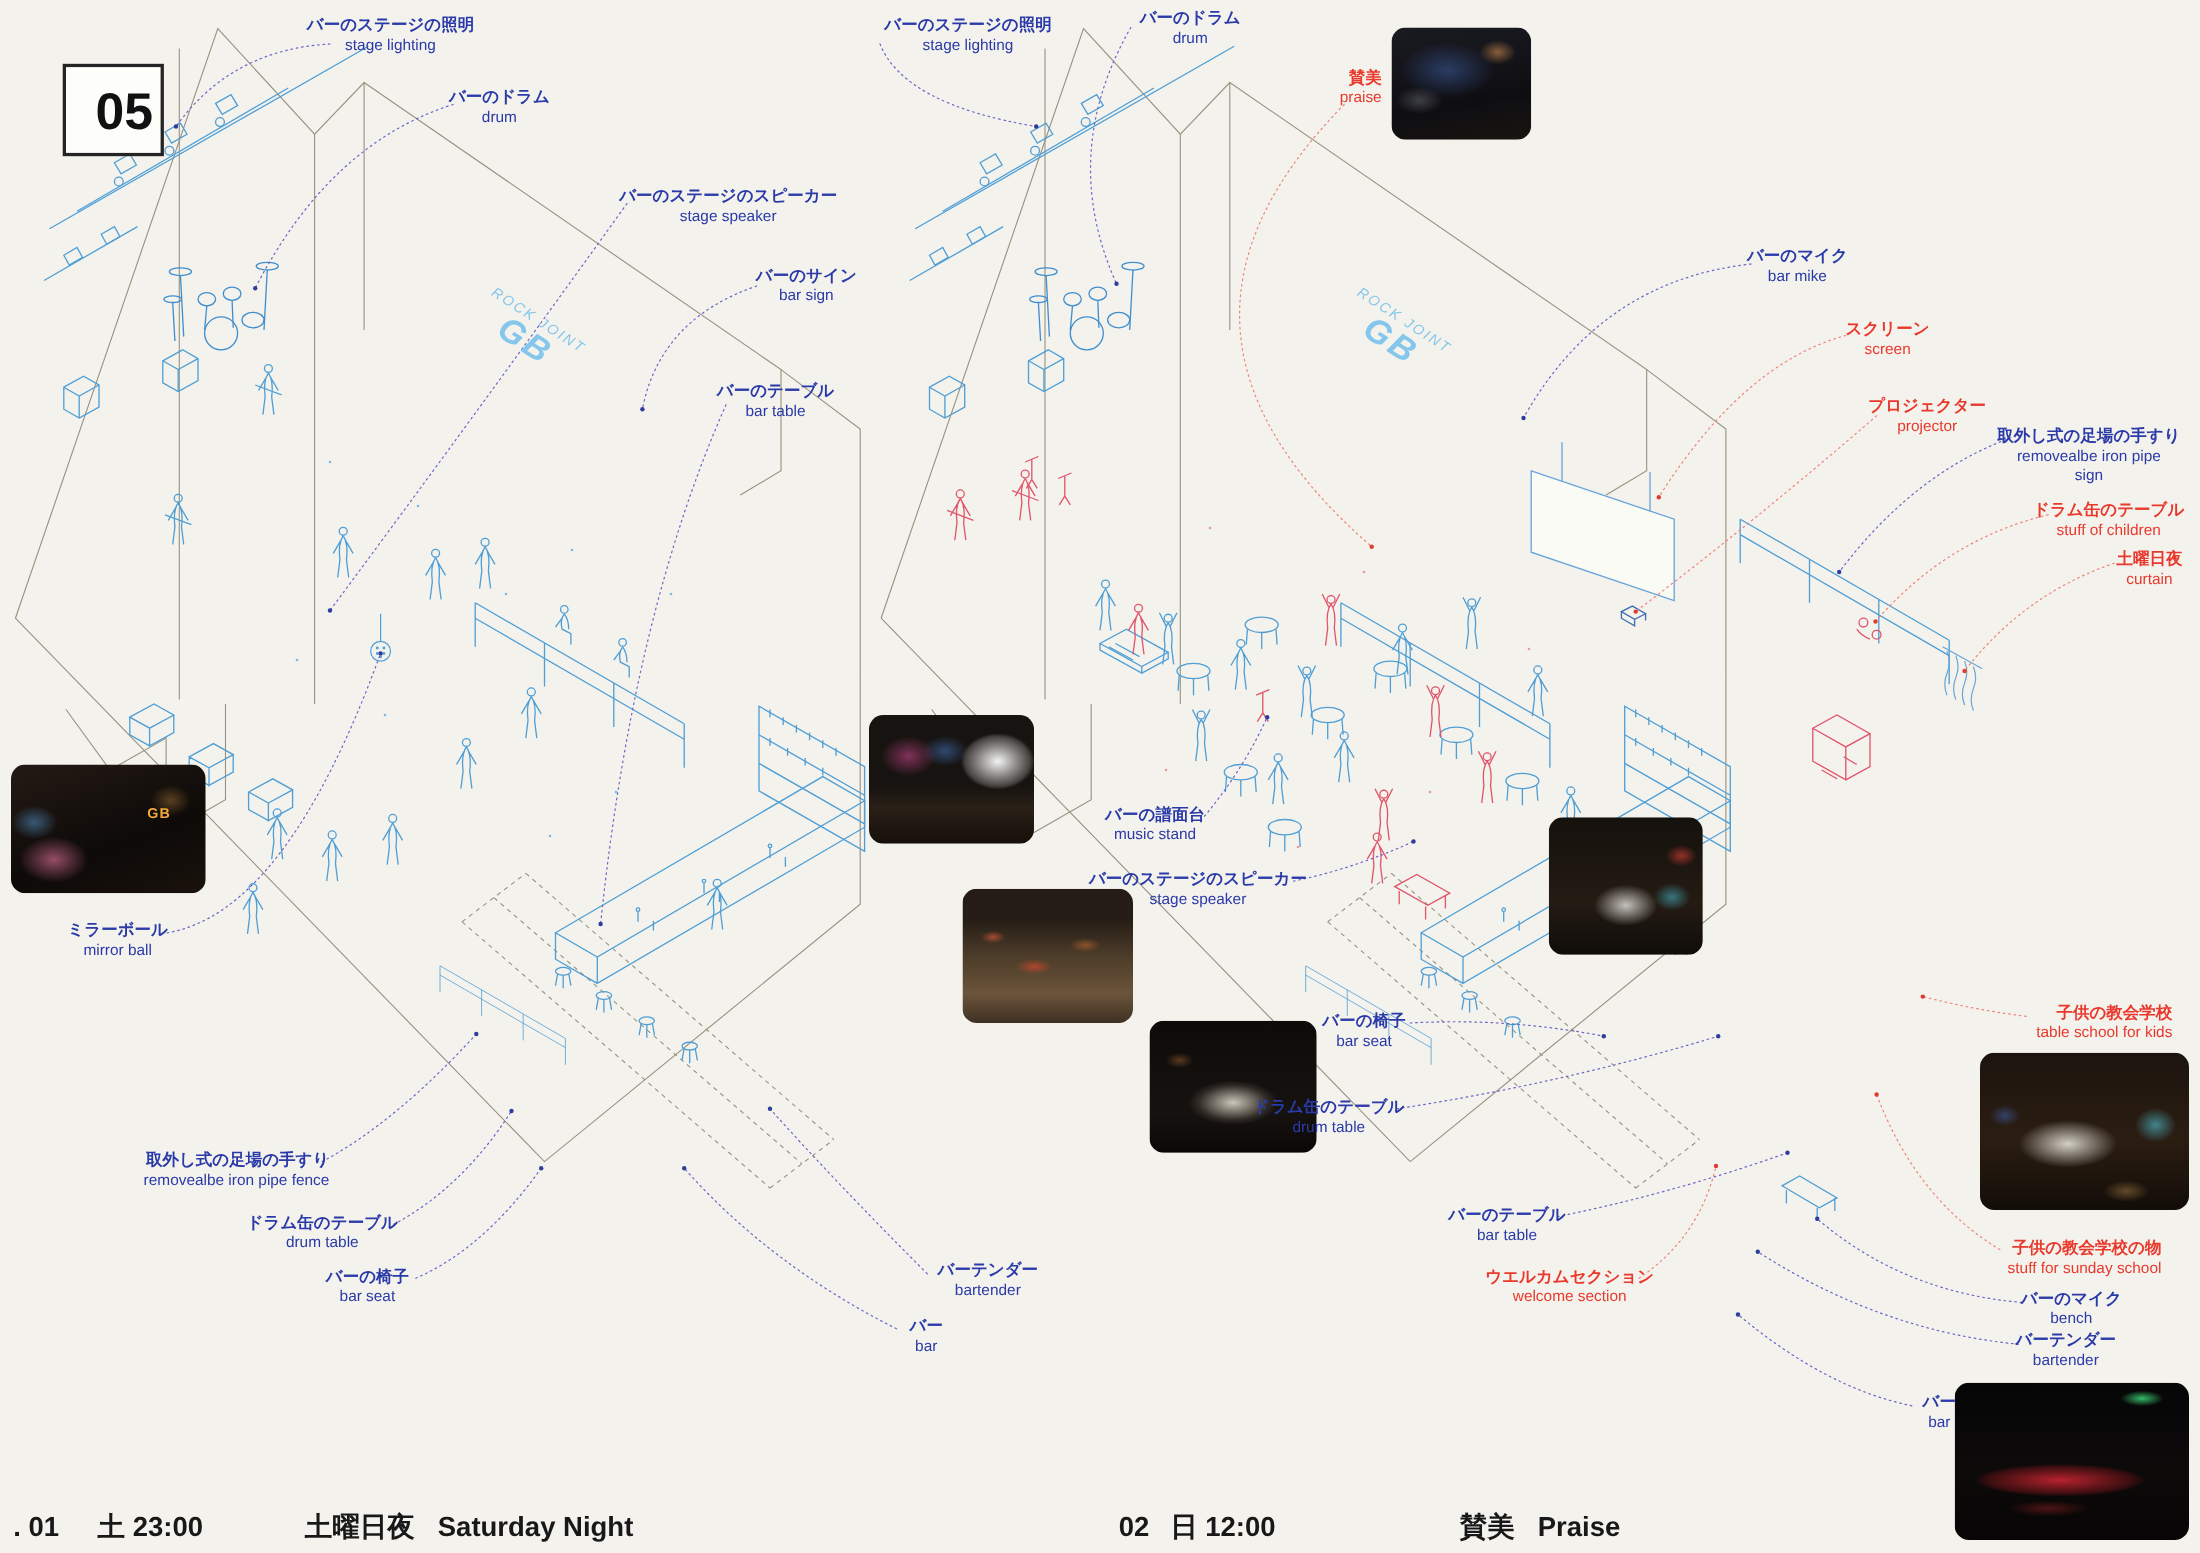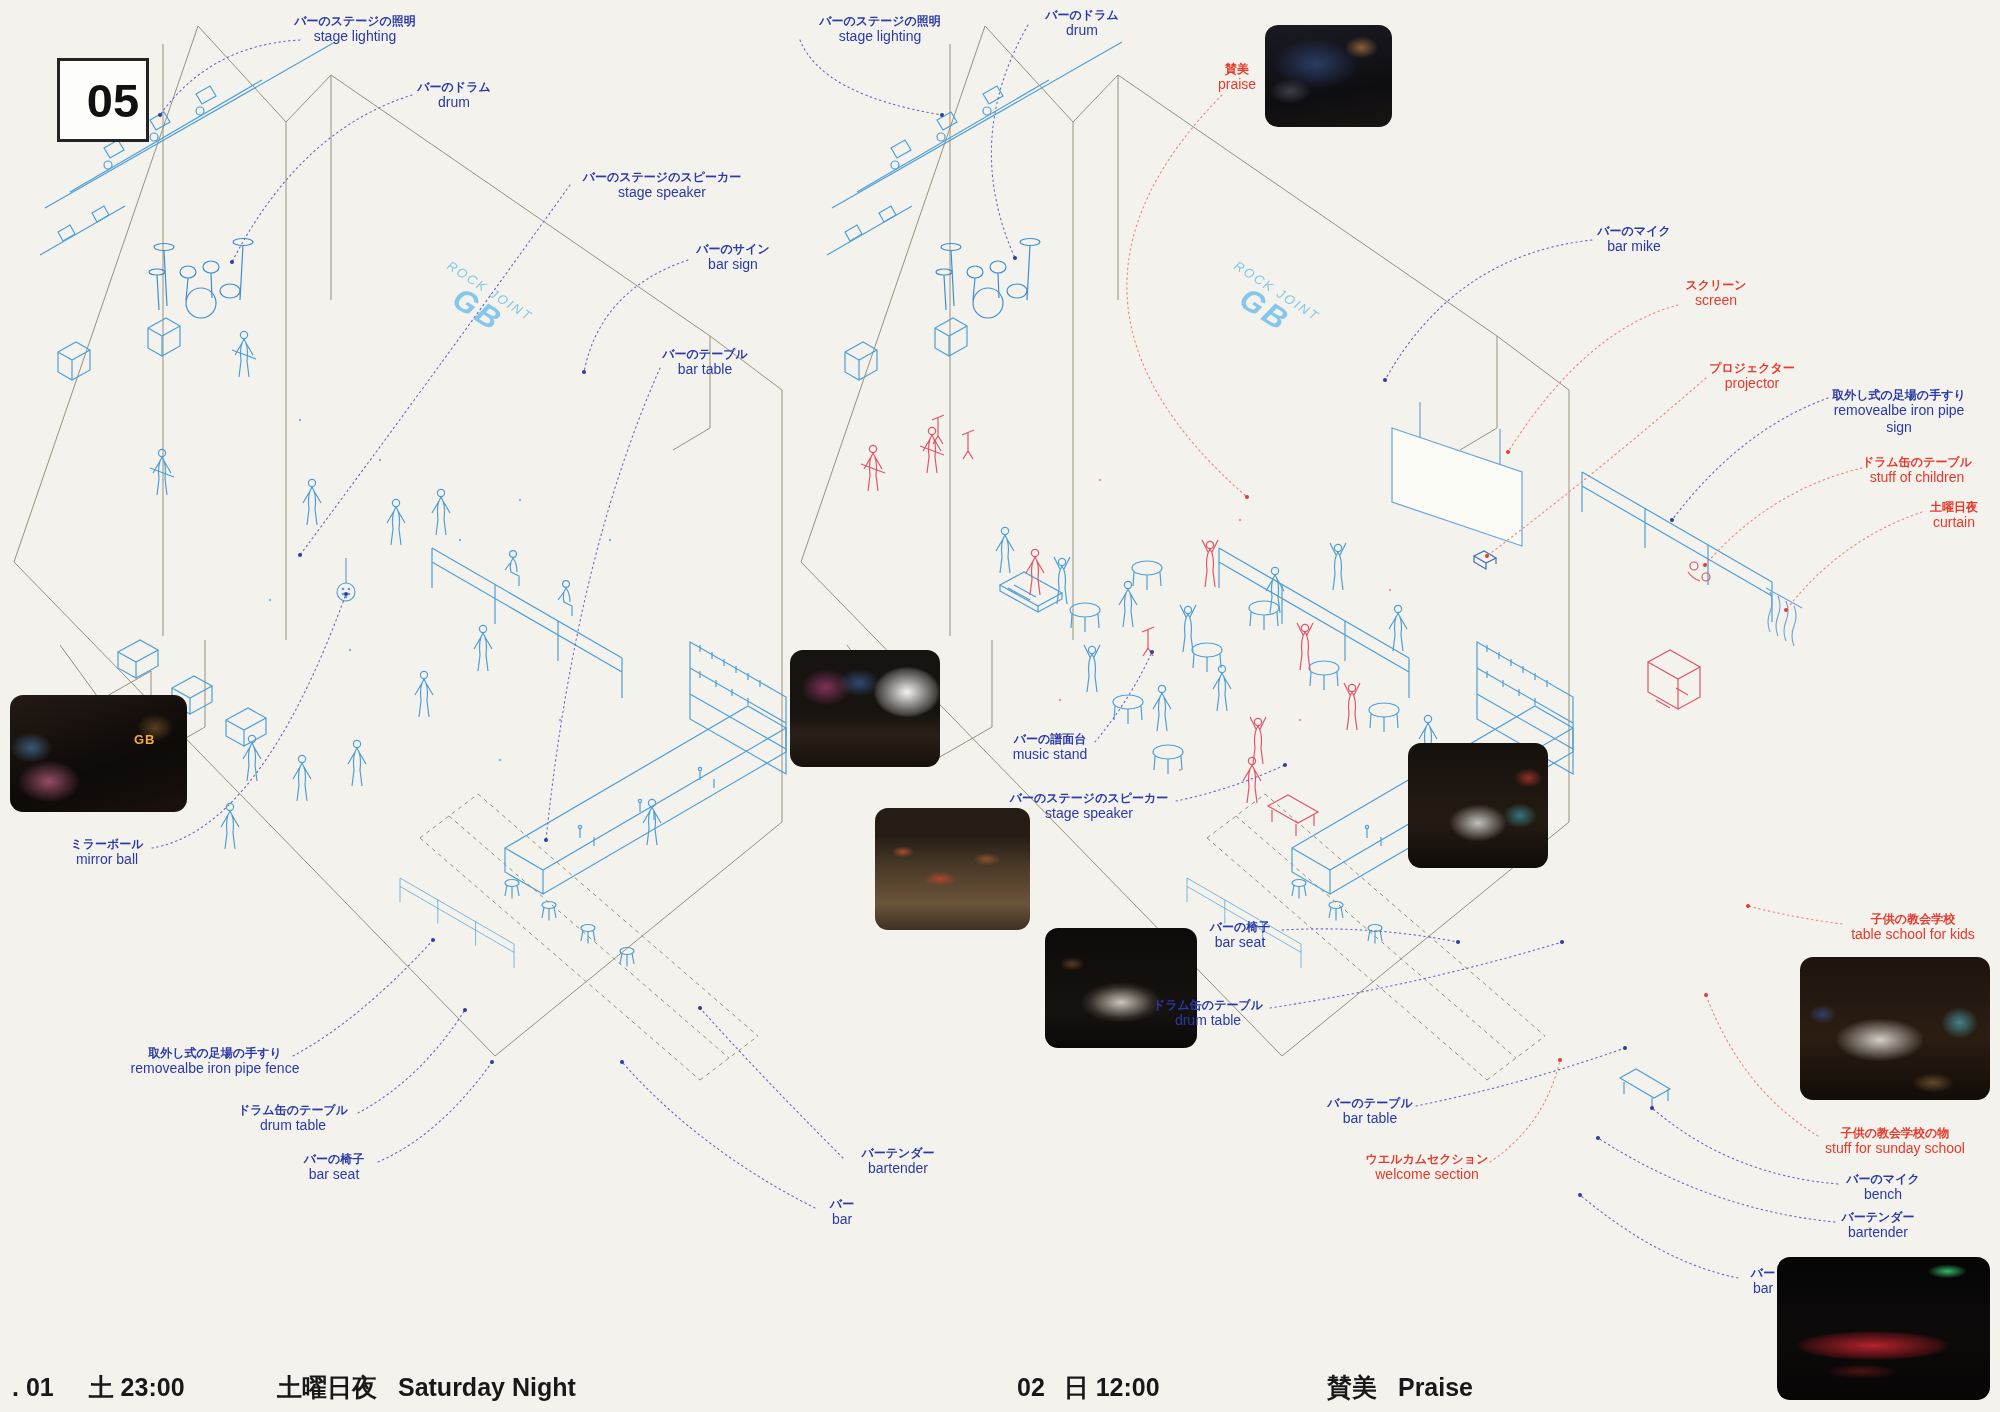--- a/index.html
+++ b/index.html
@@ -6,21 +6,21 @@
     --c-blue:#2a3aa8; --c-red:#e9392d; --c-lblue:#6c65c9; --c-lred:#f0837a;
     --c-fig:#4f9fd6; --c-figred:#e0556a; --c-wall:#96927f; --c-graf:#85c7ec;
   }
   html,body{margin:0;padding:0;background:#e8e6e0;}
   .page{position:relative;width:2000px;height:1412px;background:#f4f2ec;overflow:hidden;
         font-family:"Liberation Sans","DejaVu Sans",sans-serif;}
   svg.art{position:absolute;left:0;top:0;z-index:1;}
   
   #labels{position:absolute;left:0;top:0;width:100%;height:100%;z-index:5;pointer-events:none;}
   .ann{position:absolute;transform:translateX(-50%);text-align:center;line-height:1.2;white-space:nowrap;}
-  .ann .ja{font-size:12px;font-weight:bold;}
+  .ann .ja{font-size:15px;font-weight:bold;text-align:right;}
   .ann .en{font-size:14px;}
   .ann.blue{color:var(--c-blue);}
   .ann.red{color:var(--c-red);}
   .leader{fill:none;stroke-width:1.1;stroke-dasharray:1.5 3.4;stroke-linecap:round;}
   .lb{stroke:var(--c-lblue);} .lr{stroke:var(--c-lred);}
   .ldot{stroke:none;} .ldot.lb{fill:#2f3c9e;} .ldot.lr{fill:#e23c30;}
   
   .pagenum{position:absolute;left:57px;top:58px;width:66px;height:78px;border:3px solid #242424;
            background:#fdfdfa;display:flex;align-items:center;justify-content:center;
            font-size:47px;font-weight:bold;color:#111;z-index:6;padding-left:20px;}
@@ -474,21 +474,21 @@
         <div class="en">drum</div>
       </div>
       <div class="ann red" style="left: 1237px; top: 62px;">
         <div class="ja">賛美</div>
         <div class="en">praise</div>
       </div>
       <div class="ann blue" style="left: 1634px; top: 224px;">
         <div class="ja">バーのマイク</div>
         <div class="en">bar mike</div>
       </div>
-      <div class="ann red" style="left: 1716px; top: 278px;">
+      <div class="ann red" style="left: 1716px; top: 291px;">
         <div class="ja">スクリーン</div>
         <div class="en">screen</div>
       </div>
       <div class="ann red" style="left: 1752px; top: 361px;">
         <div class="ja">プロジェクター</div>
         <div class="en">projector</div>
       </div>
       <div class="ann blue" style="left: 1899px; top: 388px;">
         <div class="ja">取外し式の足場の手すり</div>
         <div class="en">removealbe iron pipe</div>

